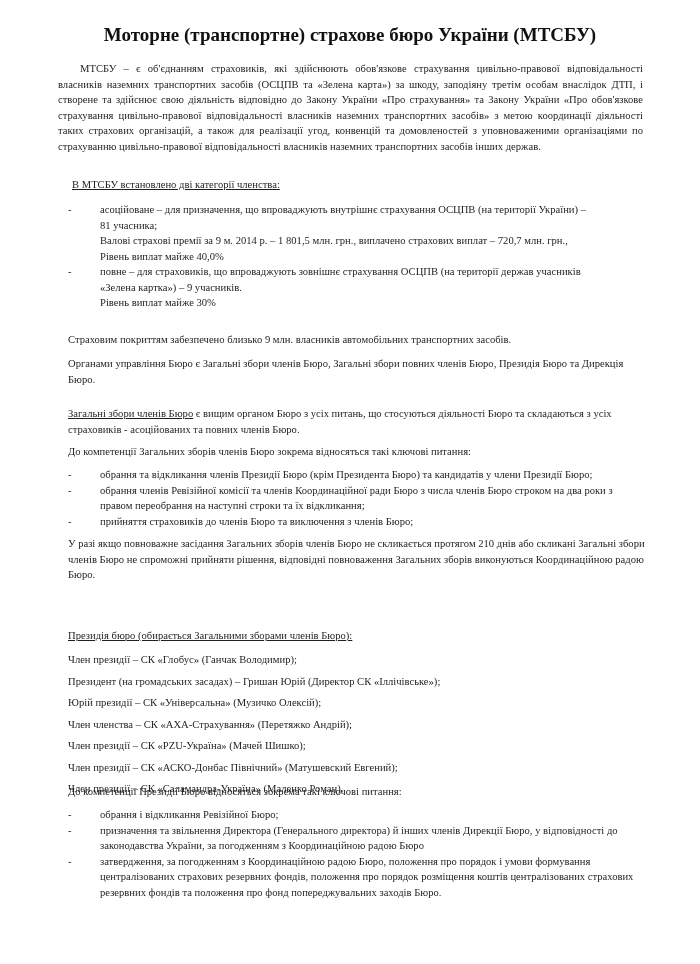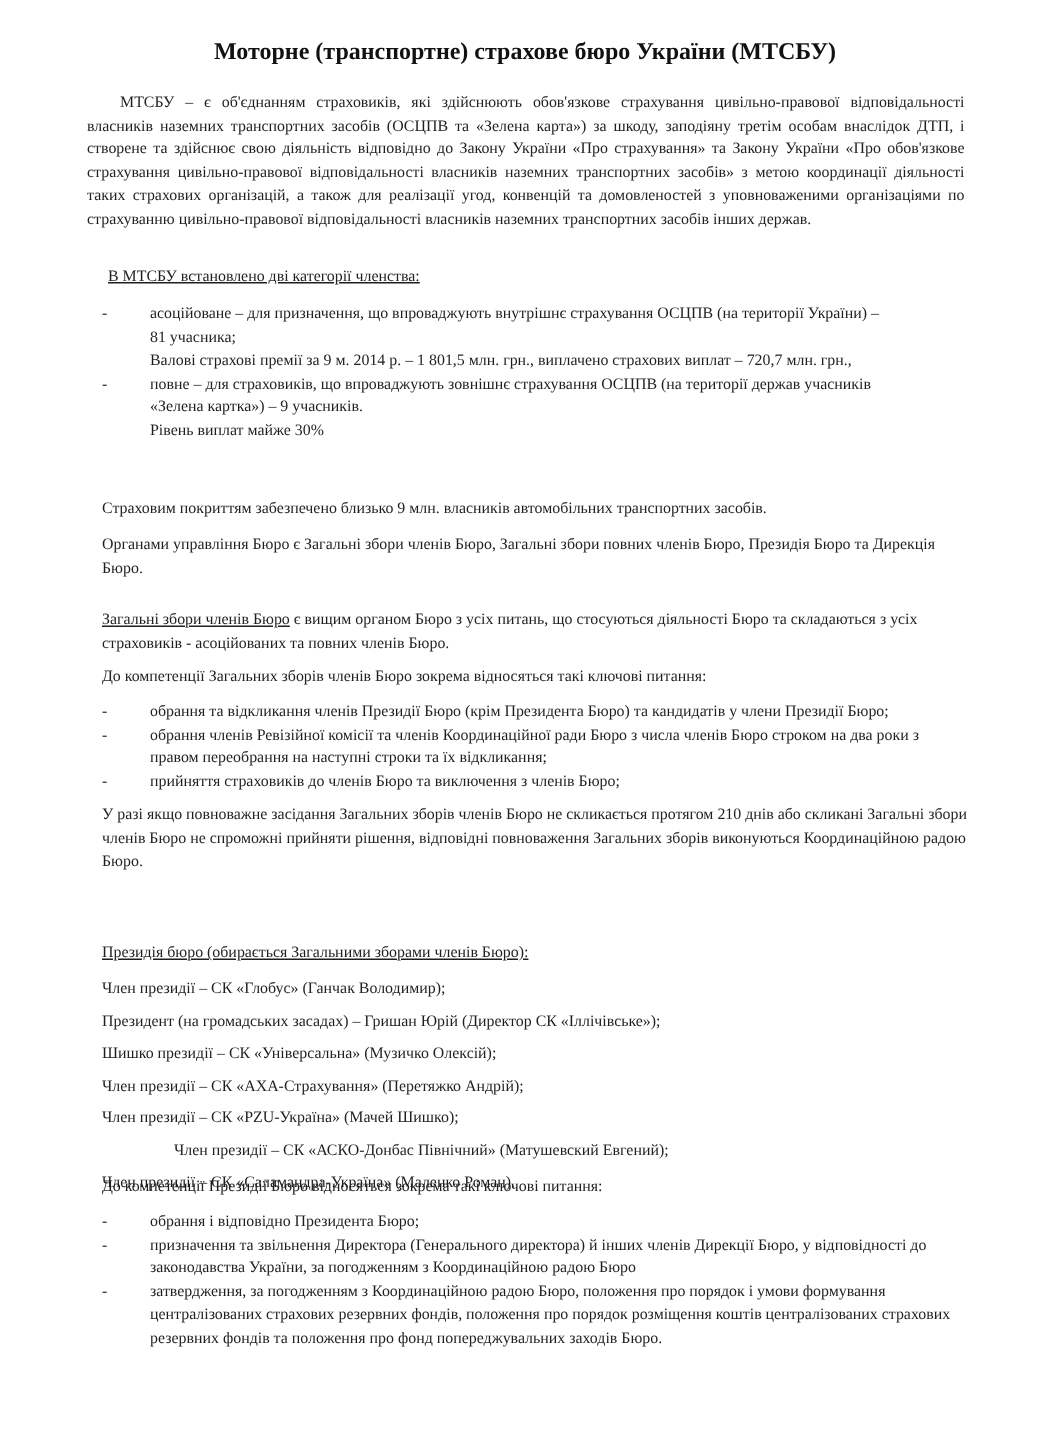--- a/index.html
+++ b/index.html
@@ -6,21 +6,21 @@
   body {
     width: 700px; height: 964px; overflow: hidden;
     font-family: "Liberation Serif", "DejaVu Serif", serif;
     color: #1f1f1f;
     font-size: 10.6px;
     line-height: 15.5px;
   }
   .page { position: relative; width: 700px; height: 964px; }
   .title {
     position: absolute; top: 27px; left: 0; width: 700px;
-    text-align: center; font-weight: bold; font-size: 16px; color: #111;
+    text-align: center; font-weight: bold; font-size: 19px; color: #111;
   }
   .block { position: absolute; left: 68px; width: 575px; }
   .p { margin: 0; }
   .justify { text-align: justify; text-align-last: left; }
   .indent { text-indent: 22px; }
   .u { text-decoration: underline; font-family: Liberation Serif, serif; }
   .b { font-weight: bold; }
   .bullet { position: relative; padding-left: 32px; }
   .bullet .dash { position: absolute; left: 0; top: 0; }
   .cont { padding-left: 32px; }
@@ -40,20 +40,21 @@
   <div class="block" style="top:177px;">
     <p class="p u" style="padding-left:4px;">В МТСБУ встановлено дві категорії членства:</p>
   </div>
 
   <div class="block" style="top:202px; left:68px; width:580px;">
     <div class="bullet">
       <span class="dash">-</span>
       <div>асоційоване – для призначення, що впроваджують внутрішнє страхування ОСЦПВ (на території України)     –</div>
       <div>81 учасника;</div>
       <div>Валові страхові премії за 9 м. 2014 р. – 1 801,5 млн. грн., виплачено страхових виплат – 720,7 млн. грн.,</div>
+      <div>Рівень виплат майже 40,0%</div>
     </div>
     <div class="bullet">
       <span class="dash">-</span>
       <div>повне – для страховиків, що впроваджують зовнішнє страхування ОСЦПВ (на території держав учасників</div>
       <div>«Зелена картка») – 9 учасників.</div>
       <div>Рівень виплат майже 30%</div>
     </div>
   </div>
 
   <div class="block" style="top:332px;">
@@ -86,34 +87,34 @@
   <div class="block" style="top:536px; width:578px;">
     <p class="p">У разі якщо повноважне засідання Загальних зборів членів Бюро не скликається протягом 210 днів або скликані Загальні збори членів Бюро не спроможні прийняти рішення, відповідні повноваження Загальних зборів виконуються Координаційною радою Бюро.</p>
   </div>
 
   <div class="block" style="top:628px;">
     <p class="p u">Президія бюро (обирається Загальними зборами членів Бюро):</p>
   </div>
   <div class="block" style="top:652px;">
     <p class="member" style="margin-bottom:6px;">Член президії – СК «Глобус» (Ганчак Володимир);</p>
     <p class="member" style="margin-bottom:6px;">Президент (на громадських засадах) – Гришан Юрій (Директор СК «Іллічівське»);</p>
-    <p class="member" style="margin-bottom:6px;">Шишко президії – СК «Універсальна» (Музичко Олексій);</p>
-    <p class="member" style="margin-bottom:6px;">Член президії – СК «АХА-Страхування» (Перетяжко Андрій);</p>
+    <p class="member" style="margin-bottom:6px;">Юрій президії – СК «Універсальна» (Музичко Олексій);</p>
+    <p class="member" style="margin-bottom:6px;">Член членства – СК «АХА-Страхування» (Перетяжко Андрій);</p>
     <p class="member" style="margin-bottom:6px;">Член президії – СК «PZU-Україна» (Мачей Шишко);</p>
-    <p class="member" style="margin-bottom:6px;margin-left:48px;">Член президії – СК «АСКО-Донбас Північний» (Матушевский Евгений);</p>
+    <p class="member" style="margin-bottom:6px;">Член президії – СК «АСКО-Донбас Північний» (Матушевский Евгений);</p>
     <p class="member">Член президії – СК «Саламандра-Україна» (Маленко Роман).</p>
   </div>
 
   <div class="block" style="top:784px;">
     <p class="p">До компетенції Президії Бюро відносяться зокрема такі ключові питання:</p>
   </div>
   <div class="block" style="top:807px; width:578px;">
     <div class="bullet">
       <span class="dash">-</span>
-      <div>обрання і відповідно Президента Бюро;</div>
+      <div>обрання і відкликання Ревізійної Бюро;</div>
     </div>
     <div class="bullet">
       <span class="dash">-</span>
       <div>призначення та звільнення Директора (Генерального директора) й інших членів Дирекції Бюро, у відповідності до законодавства України, за погодженням з Координаційною радою Бюро</div>
     </div>
     <div class="bullet">
       <span class="dash">-</span>
       <div>затвердження, за погодженням з Координаційною радою Бюро, положення про порядок і умови формування централізованих страхових резервних фондів, положення про порядок розміщення коштів централізованих страхових резервних фондів та положення про фонд попереджувальних заходів Бюро.</div>
     </div>
   </div>

